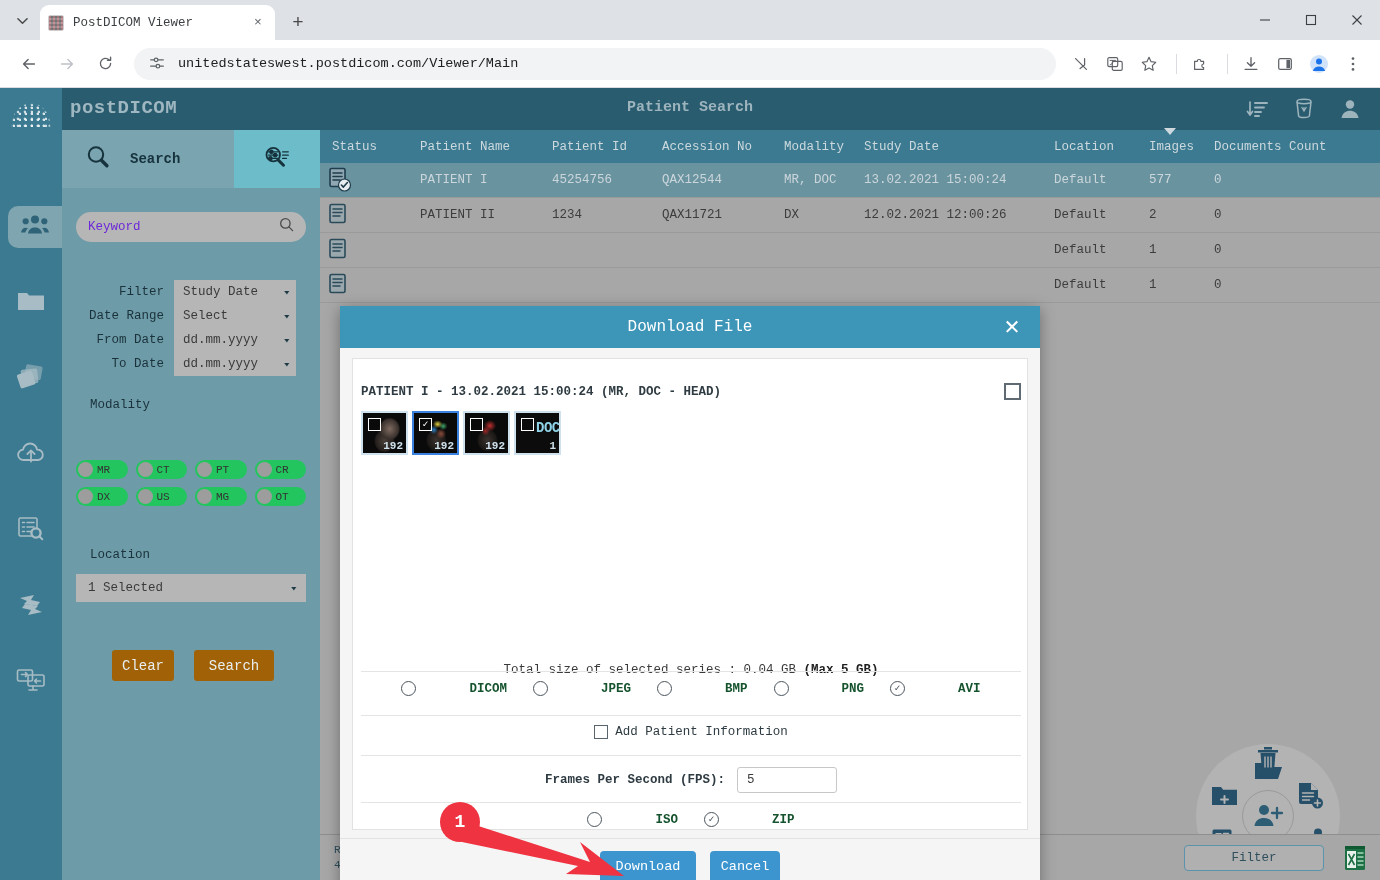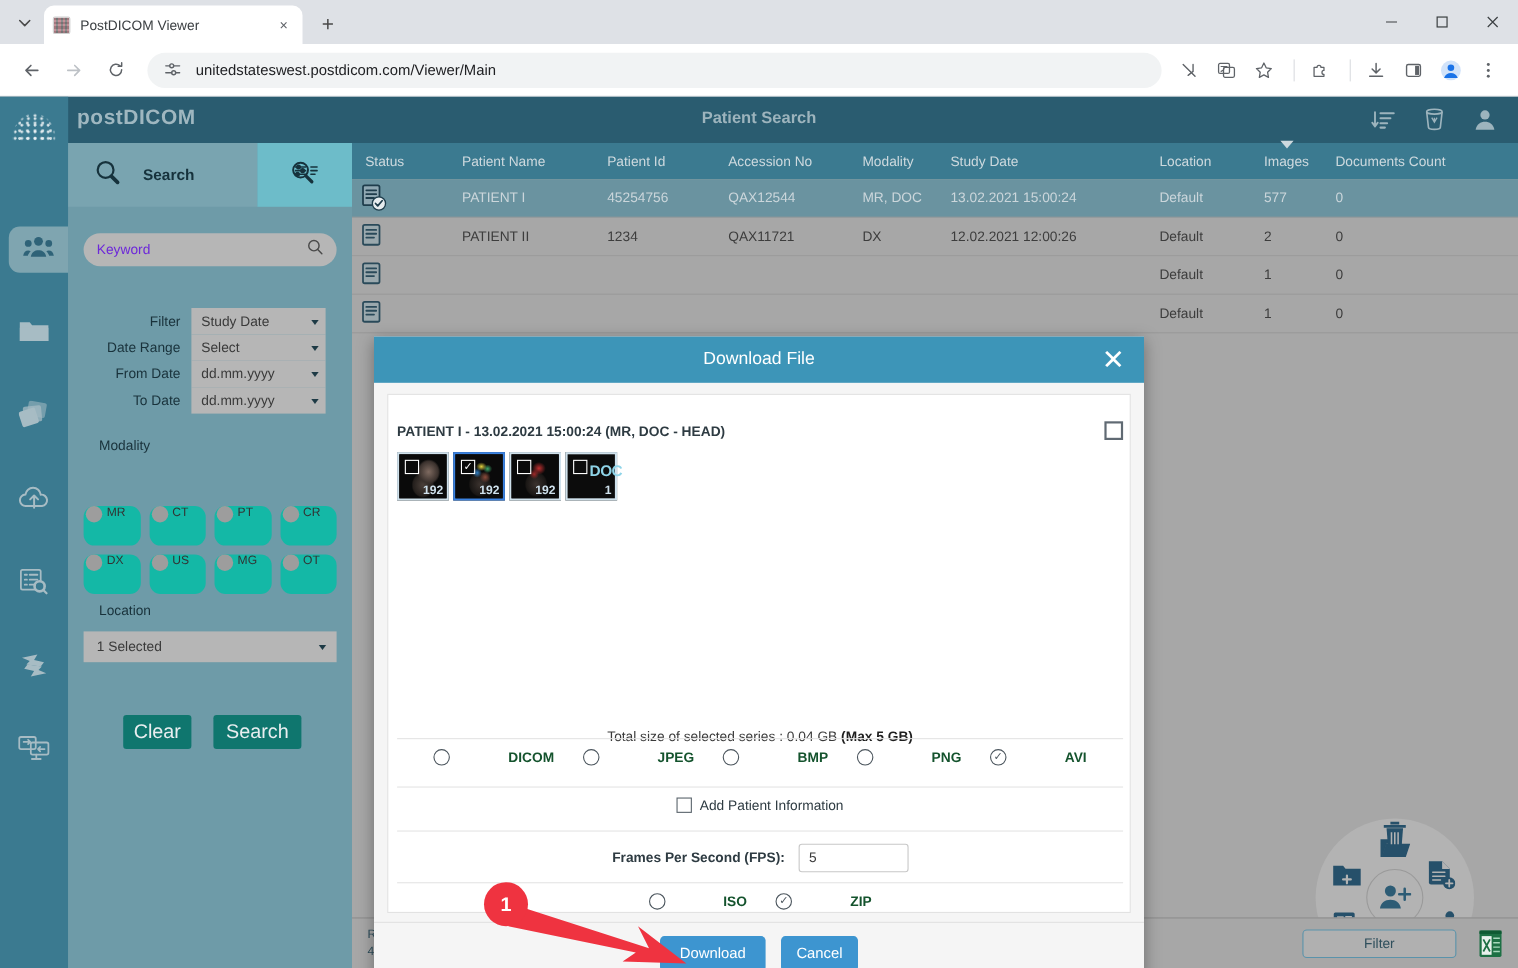--- a/index.html
+++ b/index.html
@@ -2,21 +2,21 @@
 <html><head>
 <meta charset="utf-8">
 <style>
   * { box-sizing: border-box; margin: 0; padding: 0; }
   html, body {
     width: 1380px; height: 880px;
     font-family: "Liberation Sans", sans-serif;
     overflow: hidden;
     background: #ffffff;
   }
-  #root { position: relative; width: 1380px; height: 880px; }
+  #root { position: relative; width: 1380px; height: 880px; font-family: Liberation Mono, monospace; }
 
   
   .browser-tabstrip {
     position: absolute; left: 0; top: 0; width: 1380px; height: 40px;
     background: #dee1e6;
   }
   .tab-list-btn {
     position: absolute; left: 8px; top: 7px; width: 28px; height: 26px;
     border-radius: 5px; display: flex; align-items: center; justify-content: center;
     color: #4a4a4a; font-size: 11px;
@@ -164,35 +164,35 @@
     width: 122px; height: 24px; background: #b6b6b6;
     display: flex; align-items: center; justify-content: space-between;
     padding: 0 7px 0 9px; font-size: 12.5px; color: #3a3a3a;
   }
   .chev { font-size: 9px; color: #1d3a45; transform: scaleX(1.5); }
 
   .sec-label { position: absolute; left: 28px; font-size: 12.5px; color: #19323b; }
   .mod-grid { position: absolute; left: 14px; top: 330px; width: 230px; }
   .mod-row { display: flex; gap: 8px; margin-bottom: 8px; }
   .mod-chip {
-    width: 52px; height: 36px; background: #14b8a6; border-radius: 10px;
-    display: flex; align-items: flex-start; gap: 4px; padding-left: 2px;
+    width: 52px; height: 19px; background: #22c55e; border-radius: 10px;
+    display: flex; align-items: center; gap: 4px; padding-left: 2px;
   }
   .mod-knob { width: 15px; height: 15px; border-radius: 50%; background: #9d9d9d; flex: 0 0 auto; }
   .mod-name { font-size: 11px; color: #333; }
 
   .loc-select {
     position: absolute; left: 14px; top: 444px; width: 230px; height: 28px;
     background: #b6b6b6; display: flex; align-items: center;
     justify-content: space-between; padding: 0 10px 0 12px;
     font-size: 12.5px; color: #3a3a3a;
   }
   .pbtn {
     position: absolute; top: 520px; height: 31px; width: 62px;
-    background: #0f766e; color: #e9eef0; font-size: 18px;
+    background: #a16207; color: #e9eef0; font-size: 14px;
     display: flex; align-items: center; justify-content: center; border-radius: 3px;
   }
   .pbtn-clear { left: 50px; }
   .pbtn-search { left: 132px; width: 80px; }
 
   
   .grid { position: absolute; left: 320px; top: 42px; width: 1060px; height: 750px; background: #a7a7a7; }
   .grid-head {
     position: absolute; left: 0; top: 0; width: 1060px; height: 33px;
     background: #3b7a90; display: flex; align-items: center;

